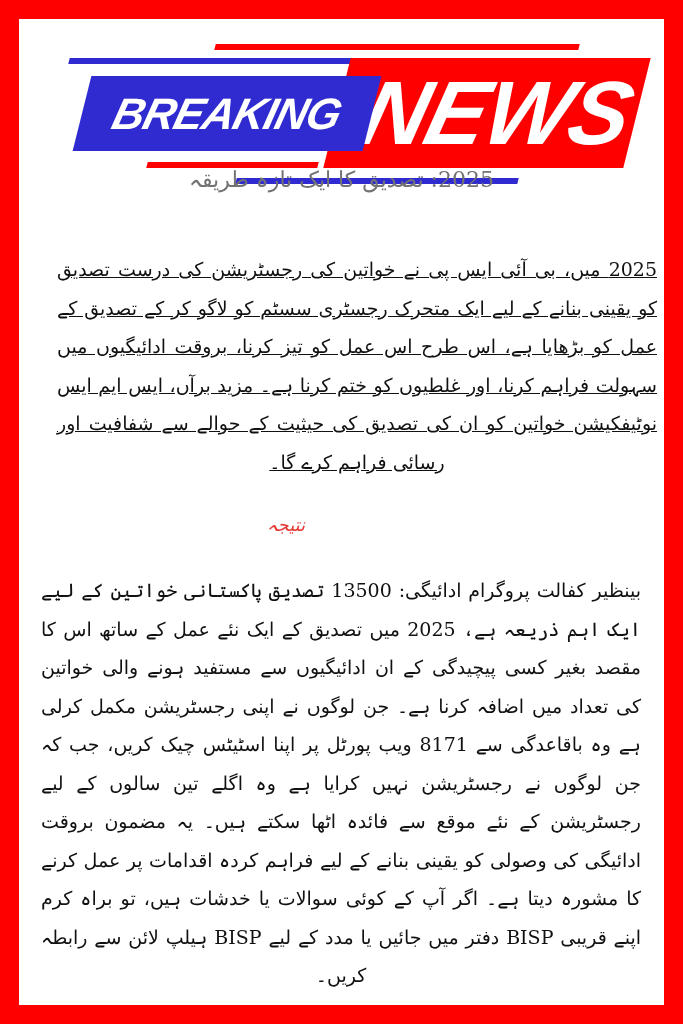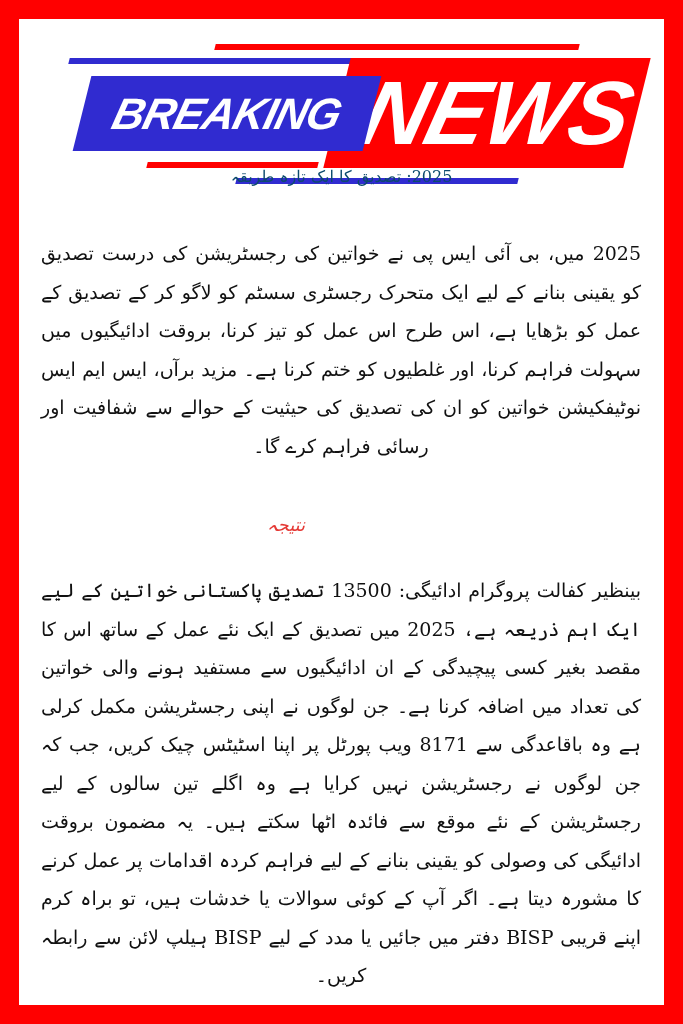--- a/index.html
+++ b/index.html
@@ -6,21 +6,21 @@
   body { width: 683px; height: 1024px; background: #ff0000; position: relative; overflow: hidden; font-family: "DejaVu Sans", sans-serif; }
   .page { position: absolute; left: 19px; top: 19px; width: 645px; height: 986px; background: #ffffff; }
   .banner { position: absolute; left: 0; top: 0; width: 645px; height: 200px; }
   .stripe { position: absolute; height: 6px; transform: skewX(-14deg); }
   .box { position: absolute; transform: skewX(-14deg); display: flex; align-items: center; justify-content: center; }
   .box span { display: inline-block; transform: skewX(0deg); font-family: "Liberation Sans", sans-serif; font-weight: bold; font-style: italic; color: #ffffff; letter-spacing: -1px; }
   .breaking-box { left: 63px; top: 57px; width: 290px; height: 75px; background: #302bd0; z-index: 2; }
   .breaking-box span { font-size: 44px; }
   .news-box { left: 318px; top: 39px; width: 300px; height: 110px; background: #ff0000; z-index: 1; }
   .news-box span { font-size: 90px; padding-left: 20px; }
-  .headline { position: absolute; top: 148px; left: 0; width: 645px; text-align: center; direction: rtl; color: #0c4a6e; font-family: "DejaVu Serif", serif; font-size: 16px; }
+  .headline { position: absolute; top: 148px; left: 0; width: 645px; text-align: center; direction: rtl; color: #737373; font-family: "DejaVu Serif", serif; font-size: 22px; }
   .para { position: absolute; left: 22px; width: 600px; direction: rtl; text-align: justify; text-align-last: center; color: #111111; font-family: "DejaVu Serif", serif; font-size: 19px; line-height: 38.5px; }
   .p1 { top: 215px; }
   .section-title { position: absolute; top: 495px; left: 0; width: 534px; text-align: center; direction: rtl; color: #e53935; font-family: "DejaVu Serif", serif; font-size: 18px; font-style: italic; }
   .p2 { top: 552px; }
 </style>
 </head>
 <body>
 
 <div class="page">
   <div class="banner">
@@ -31,18 +31,18 @@
     </div>
     <div class="box breaking-box">
       <span>BREAKING</span>
     </div>
     <div class="stripe" style="left:128px; top:143px; width:171px; background:#ff0000;"></div>
     <div class="stripe" style="left:217px; top:159px; width:282px; background:#302bd0;"></div>
   </div>
 
   <div class="headline">2025: تصدیق کا ایک تازہ طریقہ</div>
 
-  <p class="para p1" style="margin:0;">2025 میں، بی آئی ایس پی نے خواتین کی رجسٹریشن کی درست تصدیق کو یقینی بنانے کے لیے ایک متحرک رجسٹری سسٹم کو لاگو کر کے تصدیق کے عمل کو بڑھایا ہے، اس طرح اس عمل کو تیز کرنا، بروقت ادائیگیوں میں سہولت فراہم کرنا، اور غلطیوں کو ختم کرنا ہے۔ مزید برآں، ایس ایم ایس نوٹیفکیشن خواتین کو ان کی تصدیق کی حیثیت کے حوالے سے شفافیت اور رسائی فراہم کرے گا۔</p>
+  <p class="para p1" style="margin:16px;text-decoration:underline;">2025 میں، بی آئی ایس پی نے خواتین کی رجسٹریشن کی درست تصدیق کو یقینی بنانے کے لیے ایک متحرک رجسٹری سسٹم کو لاگو کر کے تصدیق کے عمل کو بڑھایا ہے، اس طرح اس عمل کو تیز کرنا، بروقت ادائیگیوں میں سہولت فراہم کرنا، اور غلطیوں کو ختم کرنا ہے۔ مزید برآں، ایس ایم ایس نوٹیفکیشن خواتین کو ان کی تصدیق کی حیثیت کے حوالے سے شفافیت اور رسائی فراہم کرے گا۔</p>
 
   <div class="section-title">نتیجہ</div>
 
   <p class="para p2" style="margin:0;">بینظیر کفالت پروگرام ادائیگی: 13500 تصدیق پاکستانی خواتین کے لیے ایک اہم ذریعہ ہے، 2025 میں تصدیق کے ایک نئے عمل کے ساتھ اس کا مقصد بغیر کسی پیچیدگی کے ان ادائیگیوں سے مستفید ہونے والی خواتین کی تعداد میں اضافہ کرنا ہے۔ جن لوگوں نے اپنی رجسٹریشن مکمل کرلی ہے وہ باقاعدگی سے 8171 ویب پورٹل پر اپنا اسٹیٹس چیک کریں، جب کہ جن لوگوں نے رجسٹریشن نہیں کرایا ہے وہ اگلے تین سالوں کے لیے رجسٹریشن کے نئے موقع سے فائدہ اٹھا سکتے ہیں۔ یہ مضمون بروقت ادائیگی کی وصولی کو یقینی بنانے کے لیے فراہم کردہ اقدامات پر عمل کرنے کا مشورہ دیتا ہے۔ اگر آپ کے کوئی سوالات یا خدشات ہیں، تو براہ کرم اپنے قریبی BISP دفتر میں جائیں یا مدد کے لیے BISP ہیلپ لائن سے رابطہ کریں۔</p>
 </div>
 
 </body></html>

